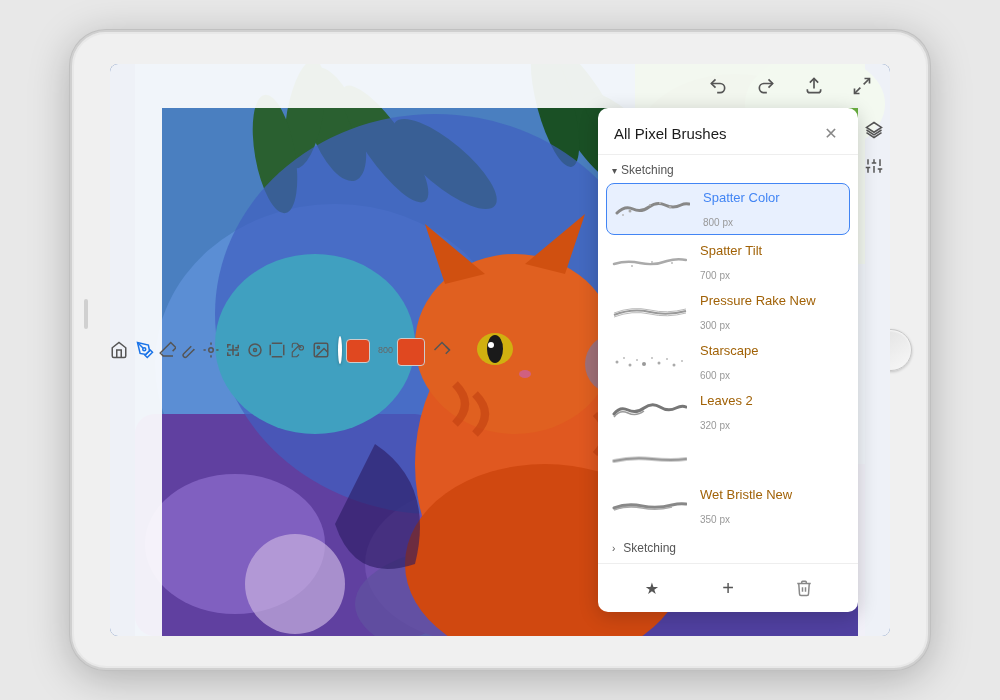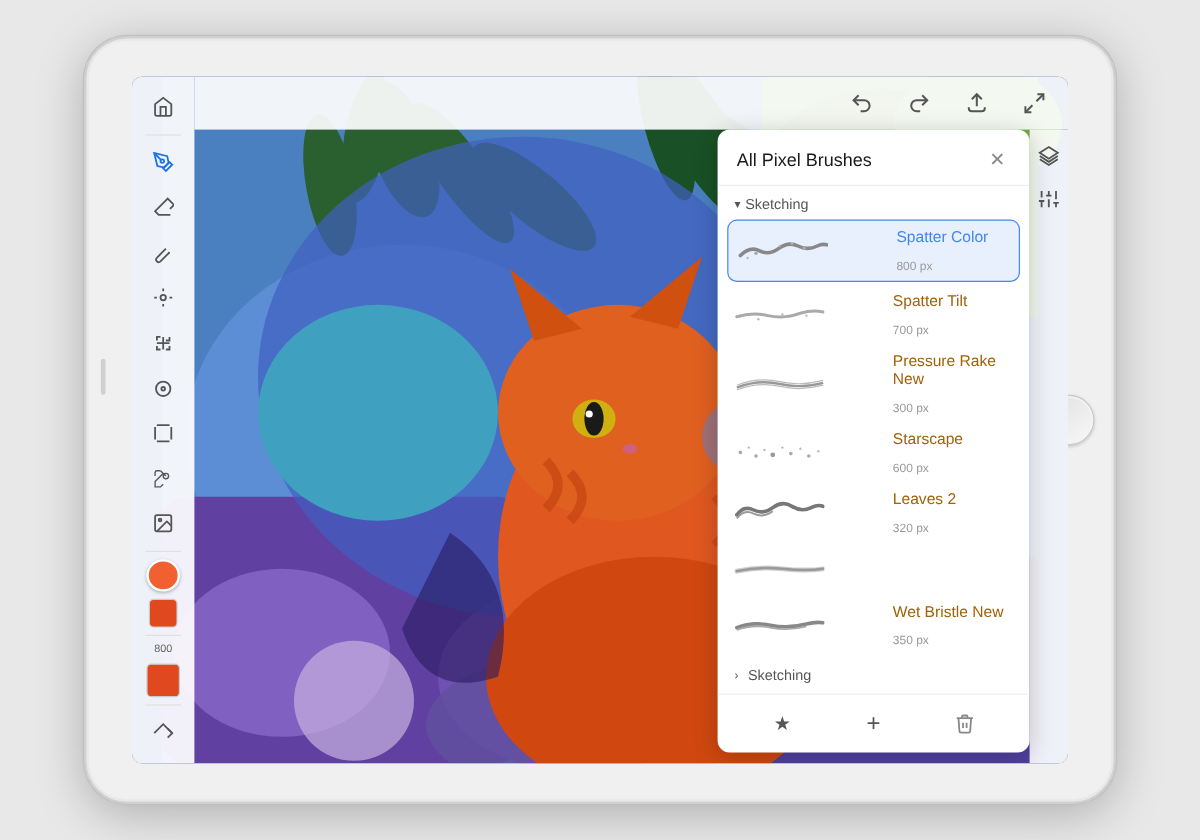--- a/index.html
+++ b/index.html
@@ -71,21 +71,21 @@
 
     
     .left-toolbar {
       position: absolute;
       left: 0;
       top: 0;
       bottom: 0;
       width: 52px;
       background: rgba(255,255,255,0.92);
       display: flex;
-      flex-direction: column;
+      flex-direction: row;
       align-items: center;
       padding: 8px 0;
       gap: 4px;
       z-index: 10;
     }
 
     .toolbar-icon {
       width: 36px;
       height: 36px;
       display: flex;
@@ -245,21 +245,20 @@
     .brush-list {
       overflow-y: auto;
     }
 
     .brush-item {
       display: flex;
       align-items: center;
       padding: 6px 14px;
       cursor: pointer;
       min-height: 44px;
-      gap: 44px;
     }
 
     .brush-item.selected {
       background: #e8f0fe;
       border: 1.5px solid #4285f4;
       border-radius: 8px;
       margin: 2px 8px;
       padding: 6px 8px;
     }
 

